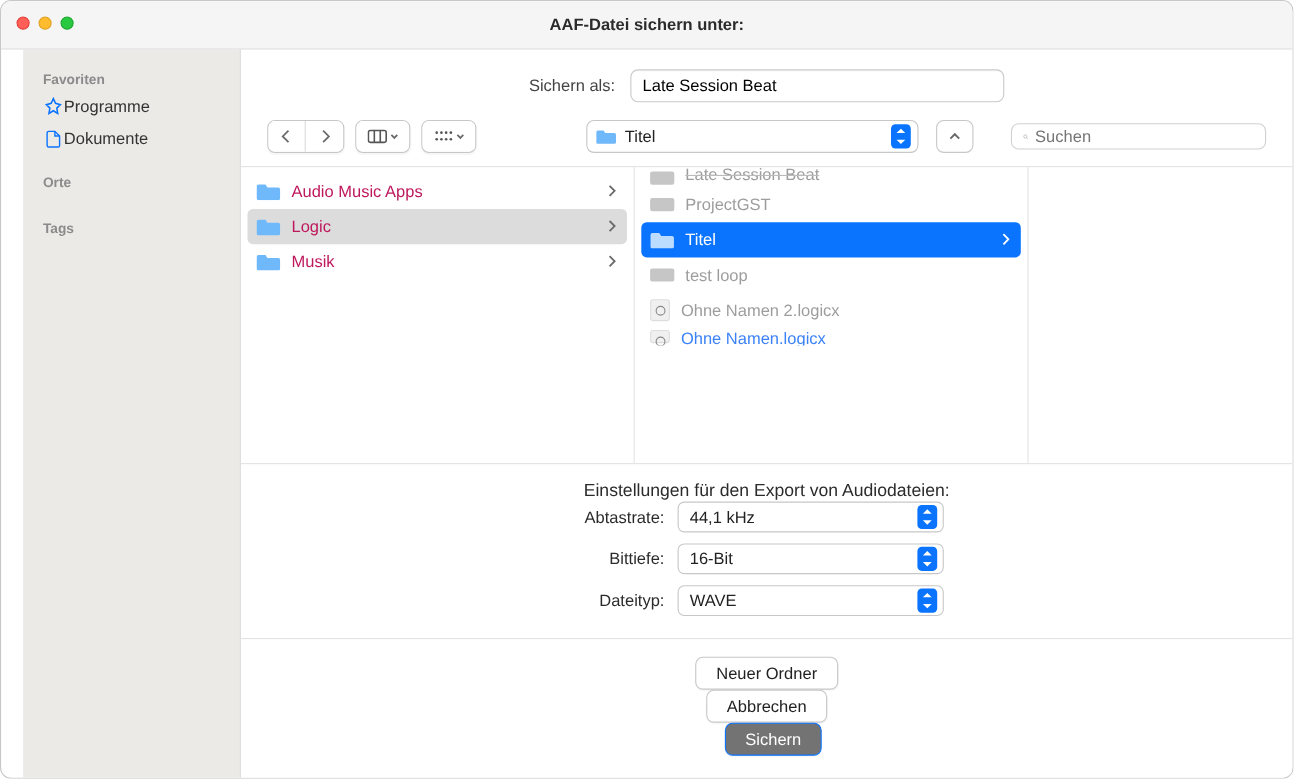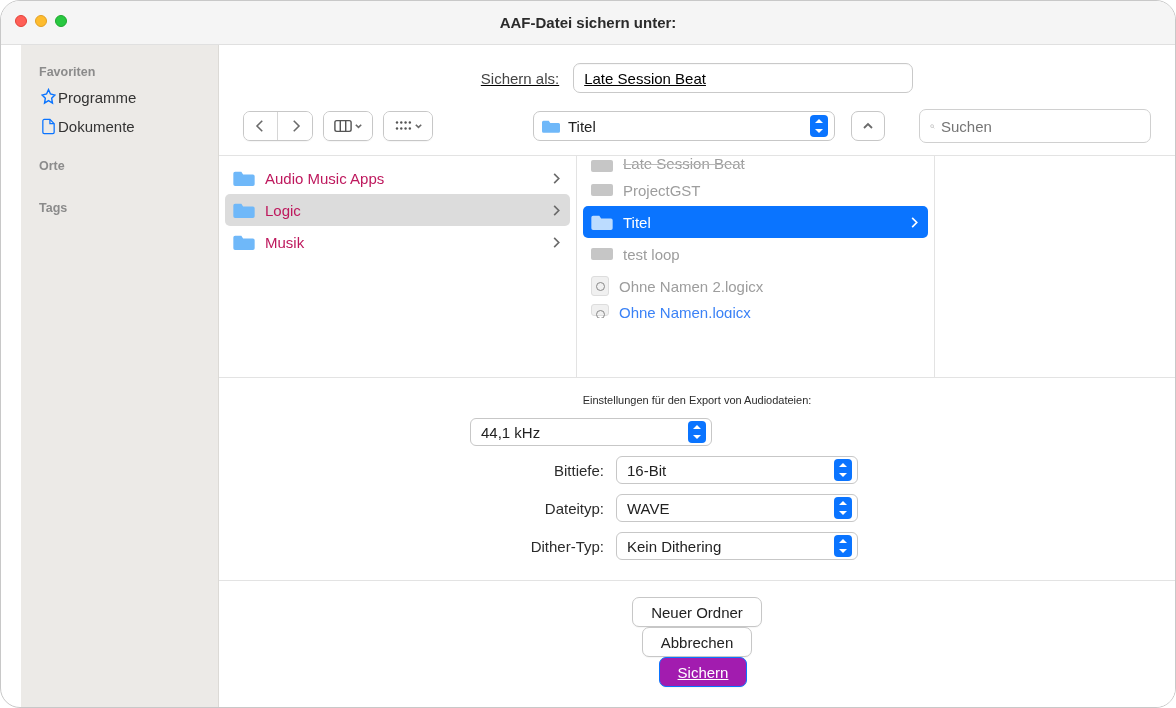--- a/index.html
+++ b/index.html
@@ -1,73 +1,73 @@
 <!DOCTYPE html>
 <html><head>
 <meta charset="utf-8">
 <style>
   * { box-sizing: border-box; margin: 0; padding: 0; font-family: -apple-system, "Helvetica Neue", Arial, sans-serif; }
   body { background: #fff; width: 1176px; height: 708px; overflow: hidden; }
-  .window { width: 1176px; height: 708px; border: 1px solid #c8c8c8; border-radius: 20px; overflow: hidden; display: flex; flex-direction: column; background: #fff; }
+  .window { width: 1176px; height: 708px; border: 1px solid #c8c8c8; border-radius: 10px; overflow: hidden; display: flex; flex-direction: column; background: #fff; }
   .titlebar { position: relative; height: 44px; display: flex; align-items: center; justify-content: center; background: #f5f5f5; border-bottom: 1px solid #e0e0e0; }
   .traffic { position: absolute; left: 14px; top: 14px; display: flex; gap: 8px; }
   .dot { width: 12px; height: 12px; border-radius: 50%; }
   .dot.red { background: #ff5f57; border: 0.5px solid #e24238; }
   .dot.yellow { background: #febc2e; border: 0.5px solid #e1a024; }
   .dot.green { background: #28c840; border: 0.5px solid #1fa72f; }
   .title { font-size: 15px; font-weight: 600; color: #2b2b2b; }
   .body { flex: 1; display: flex; min-height: 0; padding-left: 20px; }
   .sidebar { width: 198px; background: #eceae7; border-right: 1px solid #dcdad6; padding: 14px 0 0 0; }
   .side-section { font-size: 12.5px; font-weight: 600; color: #8b8b8b; padding: 6px 18px 4px; }
   .side-item { display: flex; align-items: center; padding: 5px 18px; font-size: 15px; color: #333; cursor: default; }
   .side-icon { width: 19px; height: 19px; display: inline-flex; align-items: center; justify-content: center; color: #0a74ff; }
   .main { flex: 1; display: flex; flex-direction: column; background: #fff; min-width: 0; }
-  .saveas-row { display: flex; align-items: center; justify-content: center; padding: 18px 0 10px; gap: 14px; text-decoration: underline; }
+  .saveas-row { display: flex; align-items: center; justify-content: center; padding: 18px 0 10px; gap: 14px; }
   .saveas-label { font-size: 15px; color: #444; }
   .saveas-input { width: 340px; height: 30px; border: 1px solid #c9c9c9; border-radius: 7px; padding: 0 10px; font-size: 15px; background: #fff; box-shadow: inset 0 1px 1px rgba(0,0,0,0.03); }
   .toolbar { display: flex; align-items: center; gap: 10px; padding: 6px 24px 12px; }
   .seg { display: inline-flex; border: 1px solid #c7c7c7; border-radius: 7px; background: #fff; height: 30px; overflow: hidden; box-shadow: 0 1px 1px rgba(0,0,0,0.04); }
   .seg-btn { width: 34px; display: flex; align-items: center; justify-content: center; color: #555; border-right: 1px solid #d6d6d6; background: #fff; }
   .seg-btn:last-child { border-right: none; }
   .seg-btn.wide { width: 48px; gap: 2px; }
   .chev { stroke: #6a6a6a; stroke-width: 1.8; fill: none; }
   .location { flex: 0 0 302px; height: 30px; border: 1px solid #c7c7c7; border-radius: 7px; display: flex; align-items: center; padding: 0 4px 0 8px; gap: 8px; background: #fff; margin-left: 90px; }
   .loc-folder { width: 18px; height: 14px; }
   .loc-text { flex: 1; font-size: 15px; color: #222; }
   .stepper { width: 18px; height: 22px; background: #0a74ff; border-radius: 4px; position: relative; margin-right: 2px; }
   .stepper::before, .stepper::after { content: ""; position: absolute; left: 50%; transform: translateX(-50%); border-left: 4px solid transparent; border-right: 4px solid transparent; }
   .stepper::before { top: 4px; border-bottom: 4px solid #fff; }
   .stepper::after { bottom: 4px; border-top: 4px solid #fff; }
   .collapse-btn { width: 34px; height: 30px; border: 1px solid #c7c7c7; border-radius: 7px; display: flex; align-items: center; justify-content: center; background: #fff; margin-left: 6px; }
-  .search-wrap { margin-left: auto; width: 232px; height: 34px; border: 1px solid #d0d0d0; border-radius: 7px; display: flex; align-items: center; padding: 0 10px; gap: 6px; background: #fff; }
+  .search-wrap { margin-left: auto; width: 232px; height: 24px; border: 1px solid #d0d0d0; border-radius: 7px; display: flex; align-items: center; padding: 0 10px; gap: 6px; background: #fff; }
   .search-wrap input { border: none; outline: none; font-size: 15px; flex: 1; color: #333; background: transparent; }
   .search-wrap svg { color: #9a9a9a; }
   .browser { flex: 1; border-top: 1px solid #e3e3e3; display: flex; min-height: 0; position: relative; }
   .col { width: 358px; border-right: 1px solid #e3e3e3; overflow: hidden; padding: 6px; }
   .col:last-child { border-right: none; flex: 1; }
   .row { display: flex; align-items: center; gap: 10px; padding: 4px 10px 4px 8px; font-size: 15px; color: #be185d; border-radius: 5px; height: 32px; }
   .row.sel { background: #dcdcdc; }
   .row.active { background: #0a74ff; color: #fff; }
   .row.dim { color: #9d9d9d; }
   .row .arrow { margin-left: auto; color: #a6a6a6; }
   .row.active .arrow { color: #fff; }
   .folder-icon { width: 22px; height: 16px; flex-shrink: 0; }
   .col2 { padding-top: 0; }
   .half-row { height: 18px; overflow: hidden; display: flex; align-items: flex-end; padding: 0 10px 2px 8px; gap: 10px; color: #9d9d9d; font-size: 15px; }
   .half-row-bot { height: 16px; overflow: hidden; display: flex; align-items: flex-start; padding: 2px 10px 0 8px; gap: 10px; color: #3b82f6; font-size: 15px; }
   .settings { border-top: 1px solid #e3e3e3; padding: 16px 0 10px; }
-  .settings-title { text-align: center; font-size: 11px; color: #2b2b2b; margin-bottom: 12px; }
+  .settings-title { text-align: center; font-size: 16px; color: #2b2b2b; margin-bottom: 0; }
   .setting-row { display: flex; align-items: center; justify-content: center; gap: 12px; margin-bottom: 10px; }
   .setting-label { width: 280px; text-align: right; font-size: 15px; color: #2b2b2b; }
   .popup { width: 242px; height: 28px; border: 1px solid #c7c7c7; border-radius: 6px; display: flex; align-items: center; padding: 0 3px 0 10px; font-size: 15px; background: #fff; position: relative; }
   .popup .stepper { position: absolute; right: 3px; }
   .popup-text { flex: 1; color: #222; }
   .footer { border-top: 1px solid #e3e3e3; padding: 16px 24px 20px; display: flex; align-items: center; flex-direction: column; }
   .btn { height: 30px; border: 1px solid #c7c7c7; border-radius: 7px; background: #fff; font-size: 15px; padding: 0 18px; color: #222; box-shadow: 0 1px 1px rgba(0,0,0,0.04); }
-  .btn.primary { background: #a21caf; border-color: #0a74ff; color: #fff; text-decoration: underline; }
+  .btn.primary { background: #737373; border-color: #0a74ff; color: #fff; }
   .footer .spacer { flex: 1; }
   .footer .btn + .btn { margin-left: 12px; }
   .grey-pill { width: 22px; height: 12px; background: #c6c6c6; border-radius: 2px; flex-shrink: 0; }
   .logic-icon { width: 18px; height: 20px; background: #f0f0f0; border-radius: 3px; border: 1px solid #ddd; position: relative; flex-shrink: 0; }
   .logic-icon::after { content: ""; position: absolute; top: 5px; left: 4px; width: 9px; height: 9px; border: 1.5px solid #888; border-radius: 50%; box-sizing: border-box; }
 </style>
 </head>
 <body>
 
 <div class="window">
@@ -232,20 +232,21 @@
             <span class="logic-icon" style="height:12px"></span>
             <span>Ohne Namen.logicx</span>
           </div>
         </div>
         <div class="col"></div>
       </div>
 
       <div class="settings">
         <div class="settings-title">Einstellungen für den Export von Audiodateien:</div>
         <div class="setting-row">
+          <div class="setting-label">Abtastrate:</div>
           <div class="popup">
             <span class="popup-text">44,1 kHz</span>
             <span class="stepper"></span>
           </div>
           <div style="width:200px"></div>
         </div>
         <div class="setting-row">
           <div class="setting-label">Bittiefe:</div>
           <div class="popup">
             <span class="popup-text">16-Bit</span>
@@ -254,28 +255,20 @@
           <div style="width:200px"></div>
         </div>
         <div class="setting-row">
           <div class="setting-label">Dateityp:</div>
           <div class="popup">
             <span class="popup-text">WAVE</span>
             <span class="stepper"></span>
           </div>
           <div style="width:200px"></div>
         </div>
-        <div class="setting-row">
-          <div class="setting-label">Dither-Typ:</div>
-          <div class="popup">
-            <span class="popup-text">Kein Dithering</span>
-            <span class="stepper"></span>
-          </div>
-          <div style="width:200px"></div>
-        </div>
       </div>
 
       <div class="footer">
         <button class="btn">Neuer Ordner</button>
         <div class="spacer"></div>
         <button class="btn">Abbrechen</button>
         <button class="btn primary">Sichern</button>
       </div>
     </div>
   </div>

